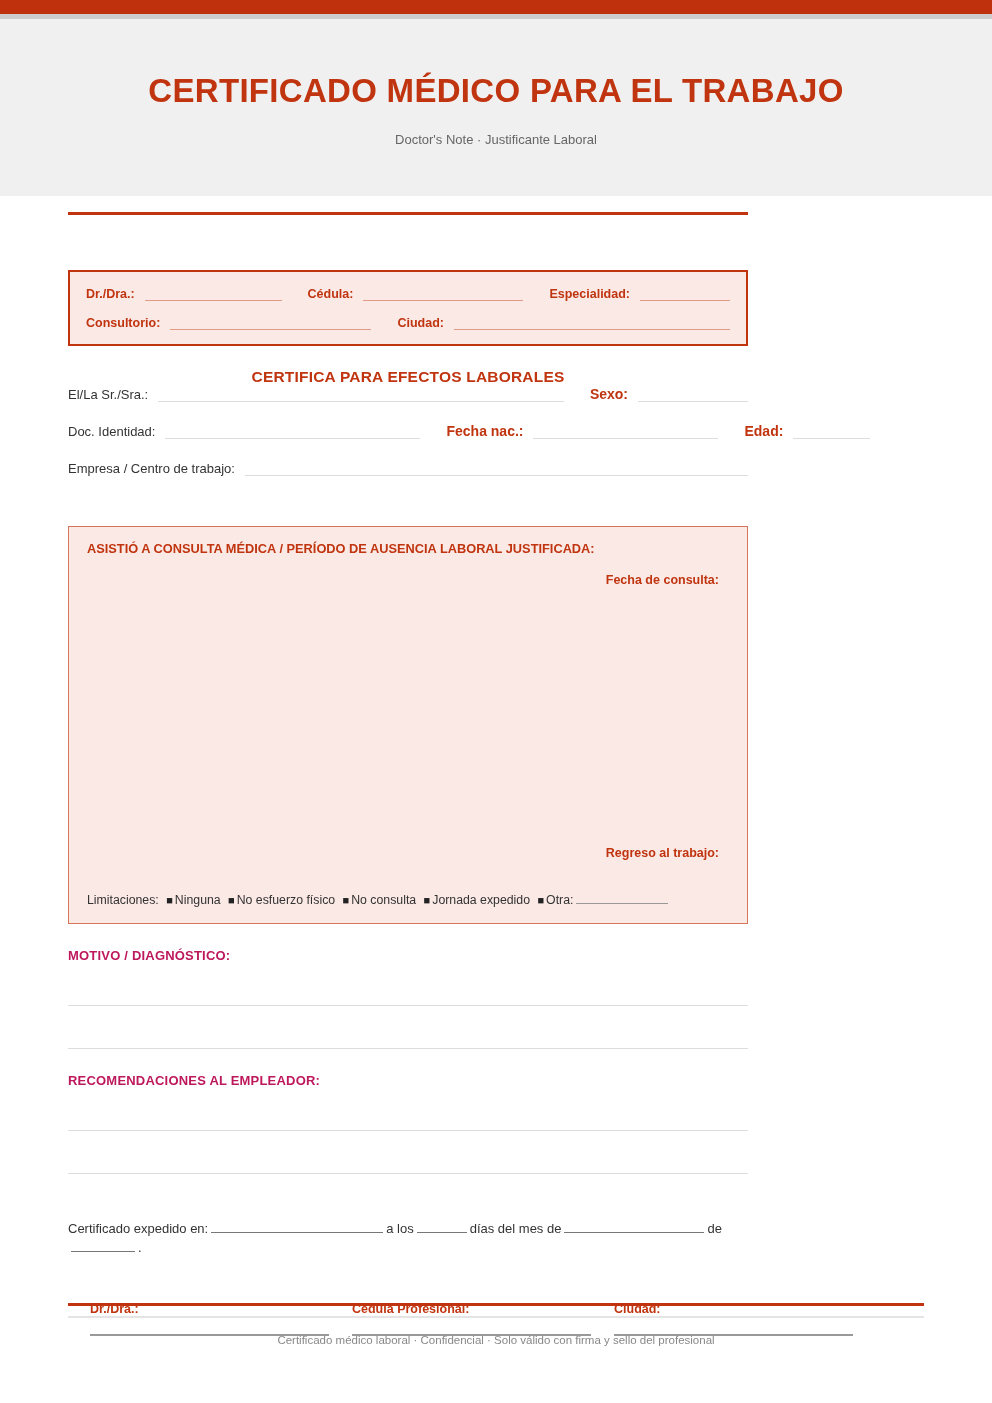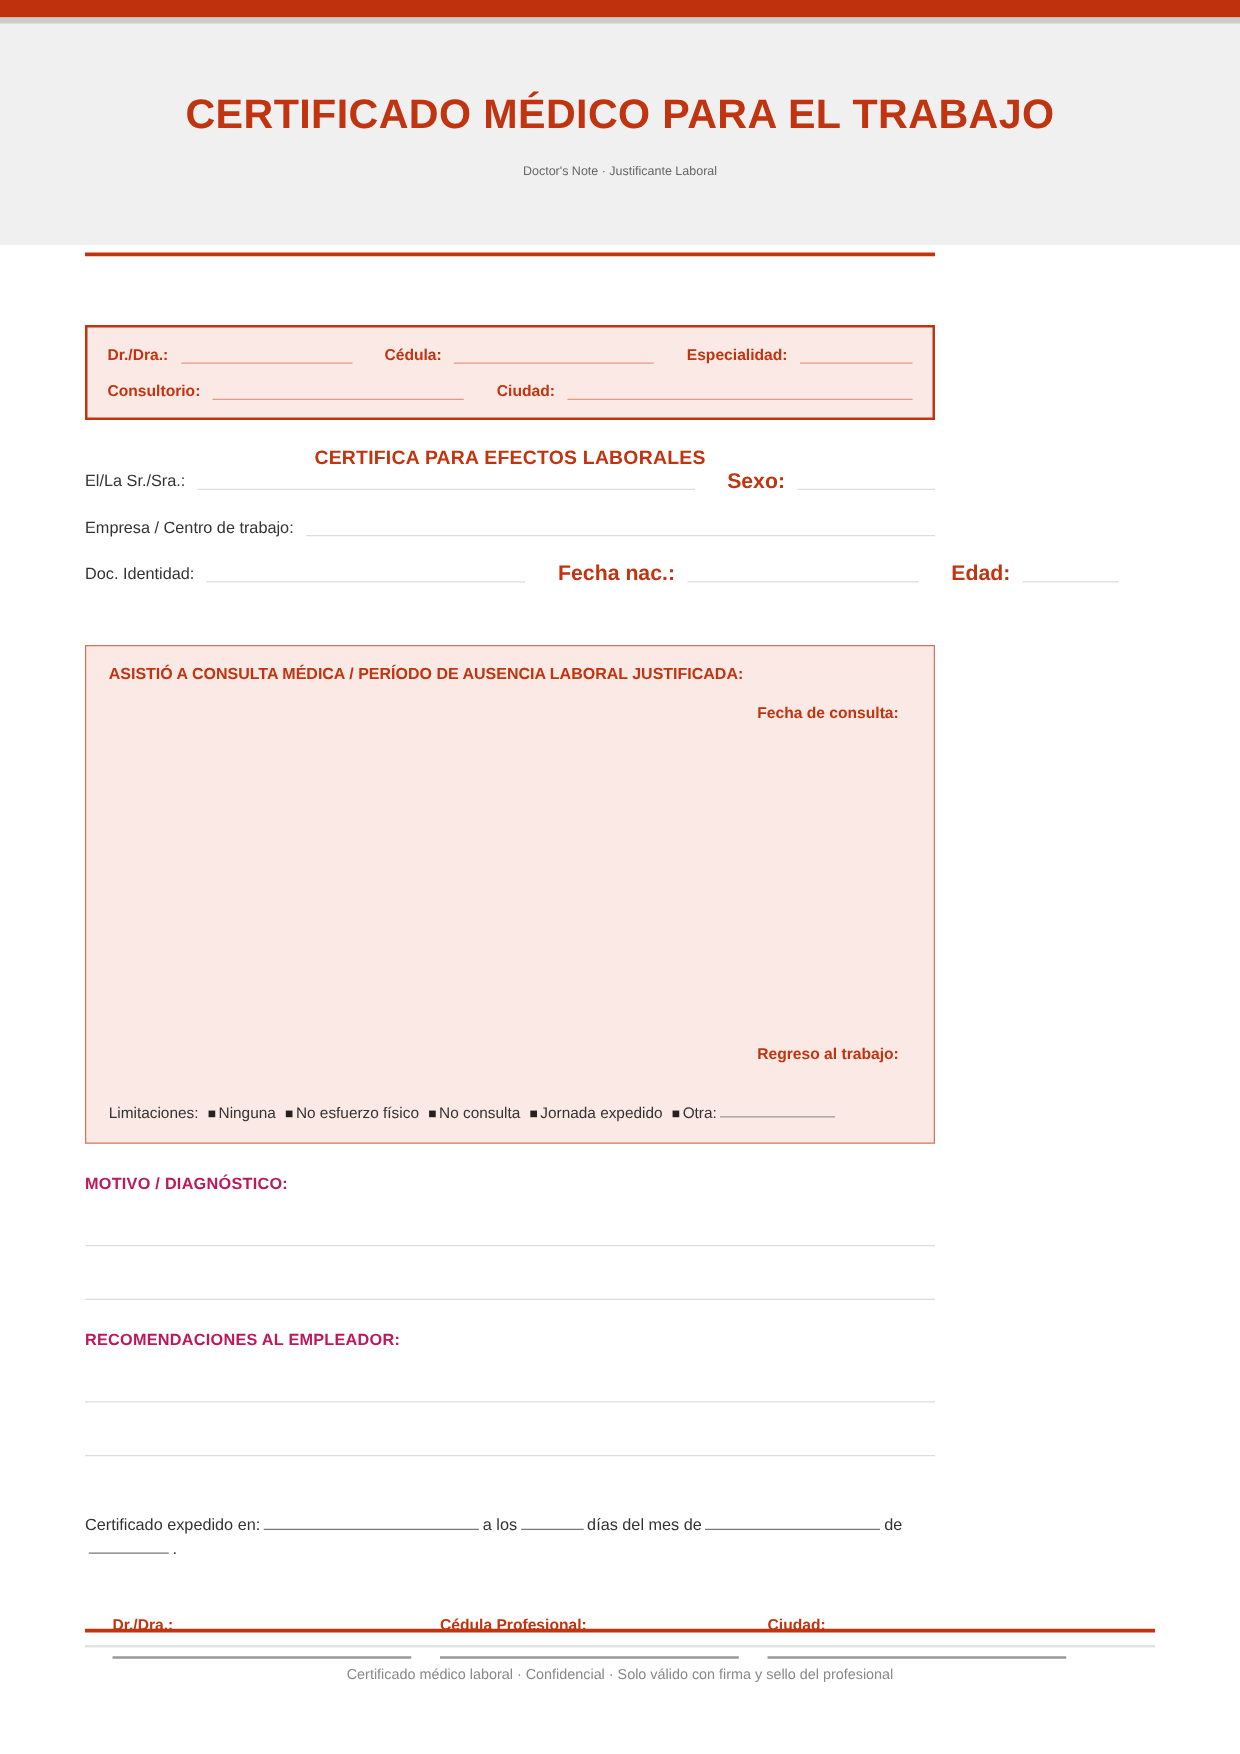--- a/index.html
+++ b/index.html
@@ -40,29 +40,29 @@
   .doc-title {
     font-size: 33px;
     font-weight: bold;
     color: #c0340f;
     letter-spacing: 0.3px;
     margin: 0;
     line-height: 1.15;
   }
   .doc-subtitle {
     margin: 22px 0 0 0;
-    font-size: 10px;
+    font-size: 13px;
     color: #666666;
     font-weight: normal;
   }
 
   
   .page {
     position: relative;
-    padding: 0 68px 0 68px;
+    padding: 10px 68px 0 68px;
     box-sizing: border-box;
     width: 816px;
   }
   .header-rule {
     height: 3px;
     background: #c0340f;
     margin-top: 6px;
   }
 
   
@@ -116,21 +116,21 @@
   .plabel {
     font-size: 13px;
     color: #333333;
     white-space: nowrap;
     padding-right: 10px;
     line-height: 15px;
   }
   .plabel.accent {
     color: #c0340f;
     font-weight: bold;
-    font-size: 17px;
+    font-size: 14px;
   }
   .pline {
     border-bottom: 1px solid #dddddd;
     height: 15px;
     flex: 1 1 auto;
   }
 
   
   .consult-box {
     margin-top: 50px;
@@ -299,32 +299,32 @@
 
   <div class="patient-block">
     <div class="prow">
       <span class="plabel">El/La Sr./Sra.:</span>
       <span class="pline"></span>
       <span class="gap"></span>
       <span class="plabel accent">Sexo:</span>
       <span class="pline" style="flex:0 0 110px;"></span>
     </div>
     <div class="prow">
+      <span class="plabel">Doc. Identidad:</span>
+      <span class="pline" style="flex:0 0 255px;"></span>
+      <span class="gap"></span>
+      <span class="plabel accent">Fecha nac.:</span>
+      <span class="pline" style="flex:0 0 185px;"></span>
+      <span class="gap"></span>
+      <span class="plabel accent">Edad:</span>
+      <span class="pline" style="flex:0 0 77px;"></span>
+    </div>
+    <div class="prow">
       <span class="plabel">Empresa / Centro de trabajo:</span>
       <span class="pline"></span>
-    </div>
-    <div class="prow">
-      <span class="plabel">Doc. Identidad:</span>
-      <span class="pline" style="flex:0 0 255px;"></span>
-      <span class="gap"></span>
-      <span class="plabel accent">Fecha nac.:</span>
-      <span class="pline" style="flex:0 0 185px;"></span>
-      <span class="gap"></span>
-      <span class="plabel accent">Edad:</span>
-      <span class="pline" style="flex:0 0 77px;"></span>
     </div>
   </div>
 
   <div class="consult-box">
     <div class="consult-title">ASISTIÓ A CONSULTA MÉDICA / PERÍODO DE AUSENCIA LABORAL JUSTIFICADA:</div>
     <div class="consult-row">
       <span class="clabel">Fecha de consulta:</span>
       <span class="cline" style="flex:0 0 258px; margin-left:62px;"></span>
       <span class="gap"></span>
       <span class="clabel">Regreso al trabajo:</span>

